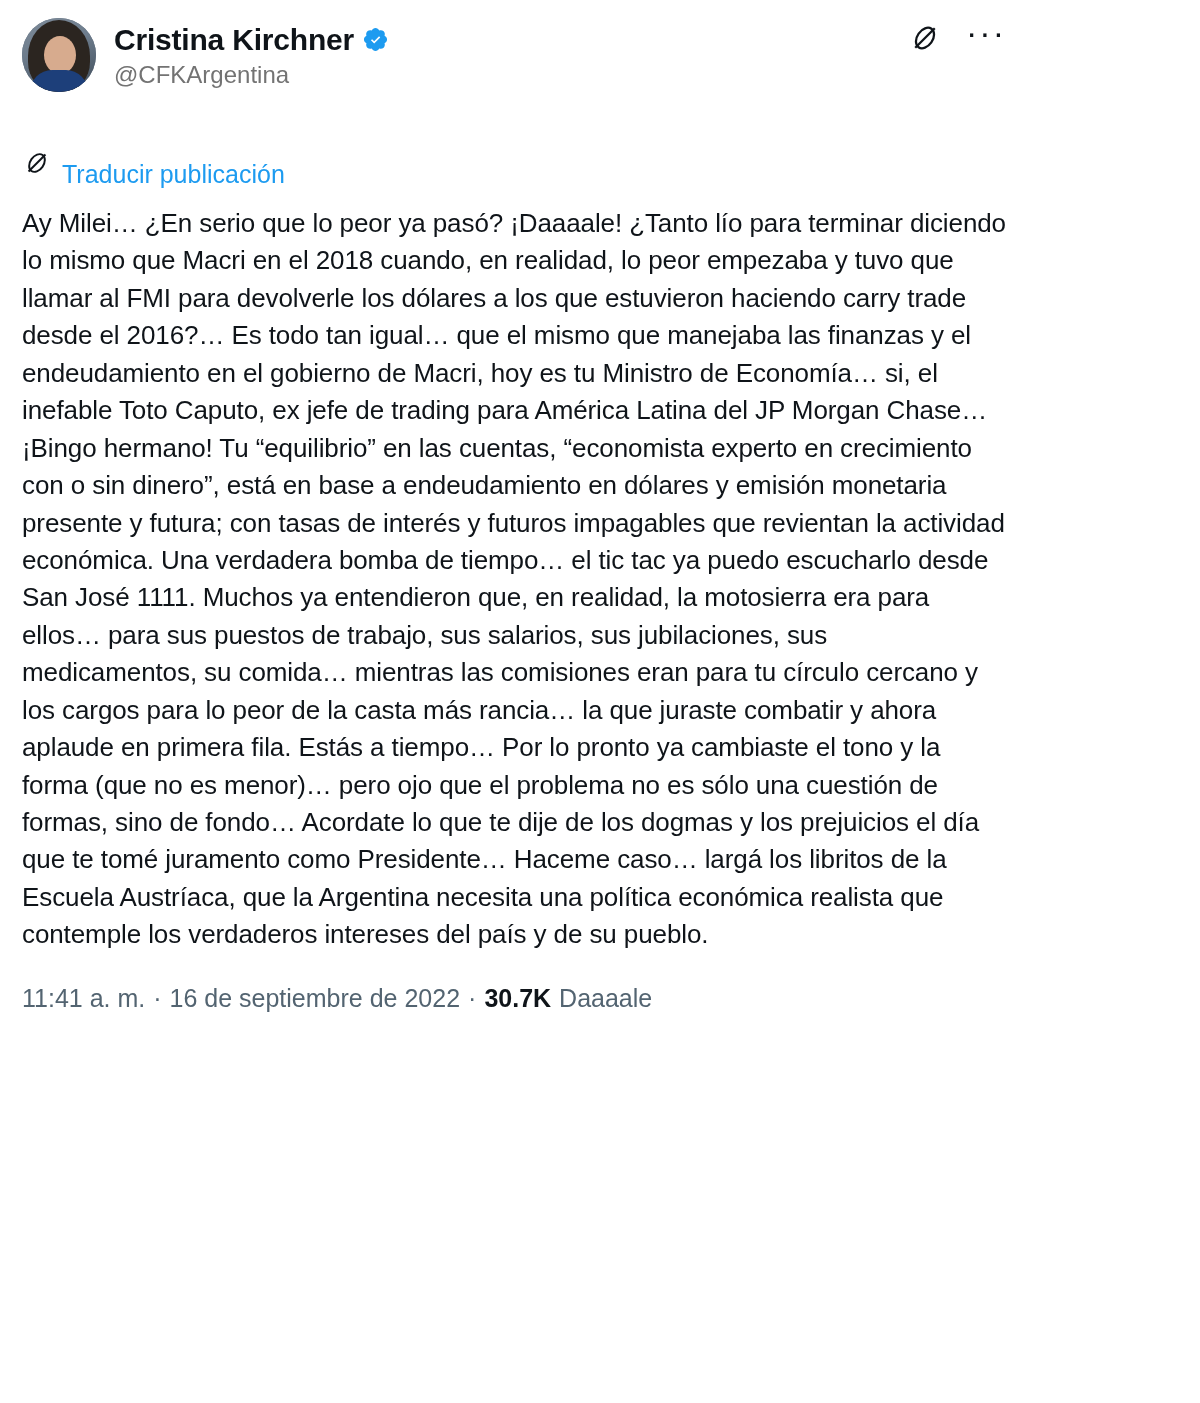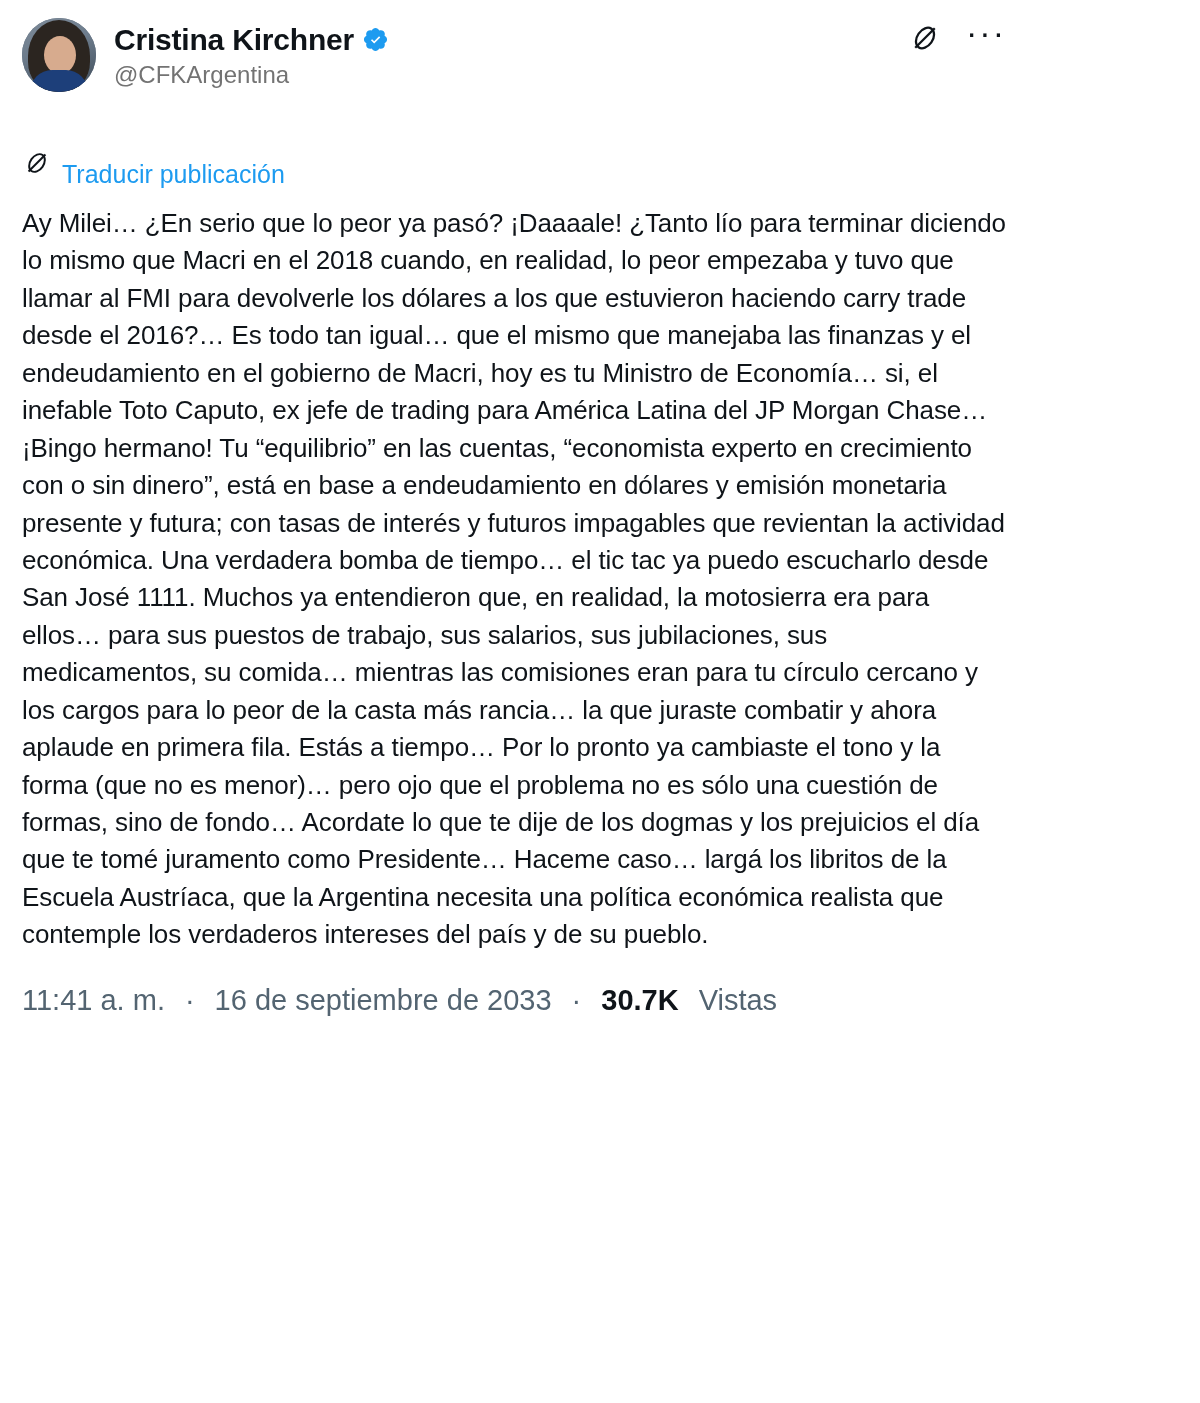--- a/index.html
+++ b/index.html
@@ -150,26 +150,26 @@
     line-height: 1.44;
     color: #0f1419;
     letter-spacing: -0.1px;
     white-space: pre-wrap;
     word-break: normal;
   }
 
   
   .meta {
     margin-top: 30px;
-    font-size: 29px;
+    font-size: 25px;
     color: #536471;
     display: flex;
     align-items: center;
     flex-wrap: wrap;
-    gap: 12px;
+    gap: 0;
   }
   .meta .sep {
     padding: 0 8px;
   }
   .meta .views-count {
     color: #0f1419;
     font-weight: 700;
     padding-right: 8px;
   }
 </style>
@@ -219,19 +219,19 @@
       </svg>
     </span>
     <span class="translate-link">Traducir publicación</span>
   </div>
 
   <div class="tweet-text">Ay Milei… ¿En serio que lo peor ya pasó? ¡Daaaale! ¿Tanto lío para terminar diciendo lo mismo que Macri en el 2018 cuando, en realidad, lo peor empezaba y tuvo que llamar al FMI para devolverle los dólares a los que estuvieron haciendo carry trade desde el 2016?… Es todo tan igual… que el mismo que manejaba las finanzas y el endeudamiento en el gobierno de Macri, hoy es tu Ministro de Economía… si, el inefable Toto Caputo, ex jefe de trading para América Latina del JP Morgan Chase… ¡Bingo hermano! Tu “equilibrio” en las cuentas, “economista experto en crecimiento con o sin dinero”, está en base a endeudamiento en dólares y emisión monetaria presente y futura; con tasas de interés y futuros impagables que revientan la actividad económica. Una verdadera bomba de tiempo… el tic tac ya puedo escucharlo desde San José 1111. Muchos ya entendieron que, en realidad, la motosierra era para ellos… para sus puestos de trabajo, sus salarios, sus jubilaciones, sus medicamentos, su comida… mientras las comisiones eran para tu círculo cercano y los cargos para lo peor de la casta más rancia… la que juraste combatir y ahora aplaude en primera fila. Estás a tiempo… Por lo pronto ya cambiaste el tono y la forma (que no es menor)… pero ojo que el problema no es sólo una cuestión de formas, sino de fondo… Acordate lo que te dije de los dogmas y los prejuicios el día que te tomé juramento como Presidente… Haceme caso… largá los libritos de la Escuela Austríaca, que la Argentina necesita una política económica realista que contemple los verdaderos intereses del país y de su pueblo.</div>
 
   <div class="meta">
     <span>11:41 a. m.</span>
     <span class="sep">·</span>
-    <span>16 de septiembre de 2033</span>
+    <span>16 de septiembre de 2022</span>
     <span class="sep">·</span>
     <span class="views-count">30.7K</span>
-    <span>Vistas</span>
+    <span>Daaaale</span>
   </div>
 
 </div>
 
 </body></html>

